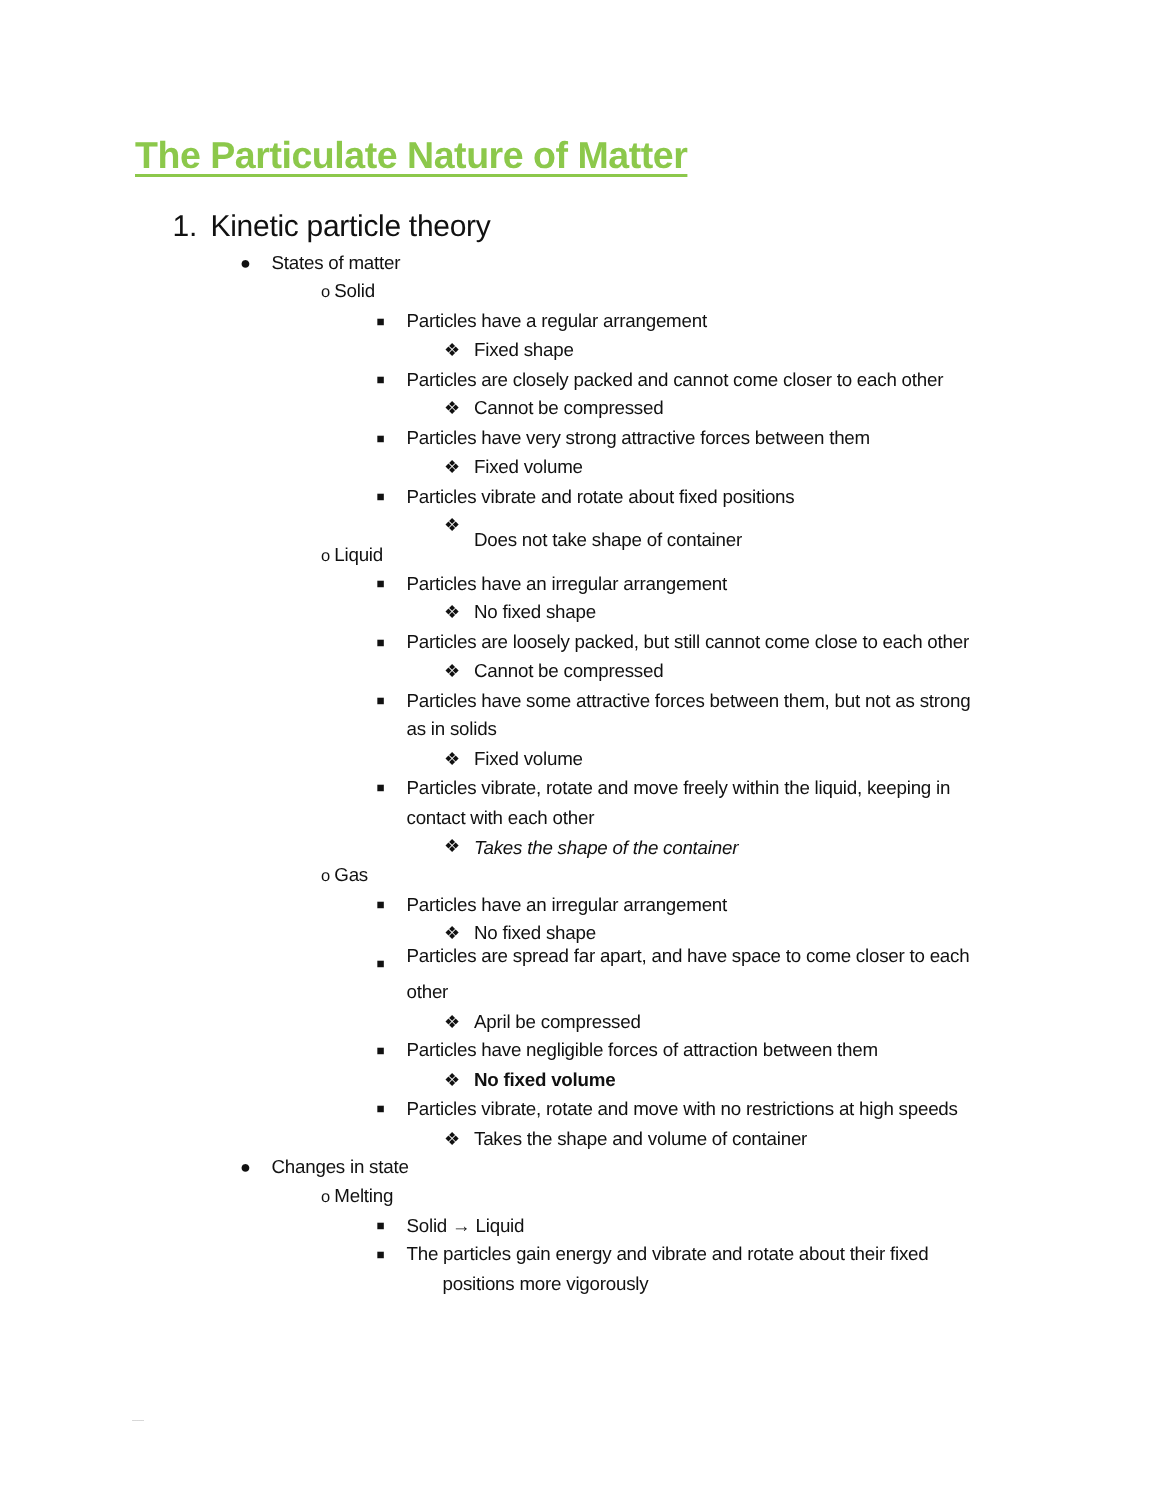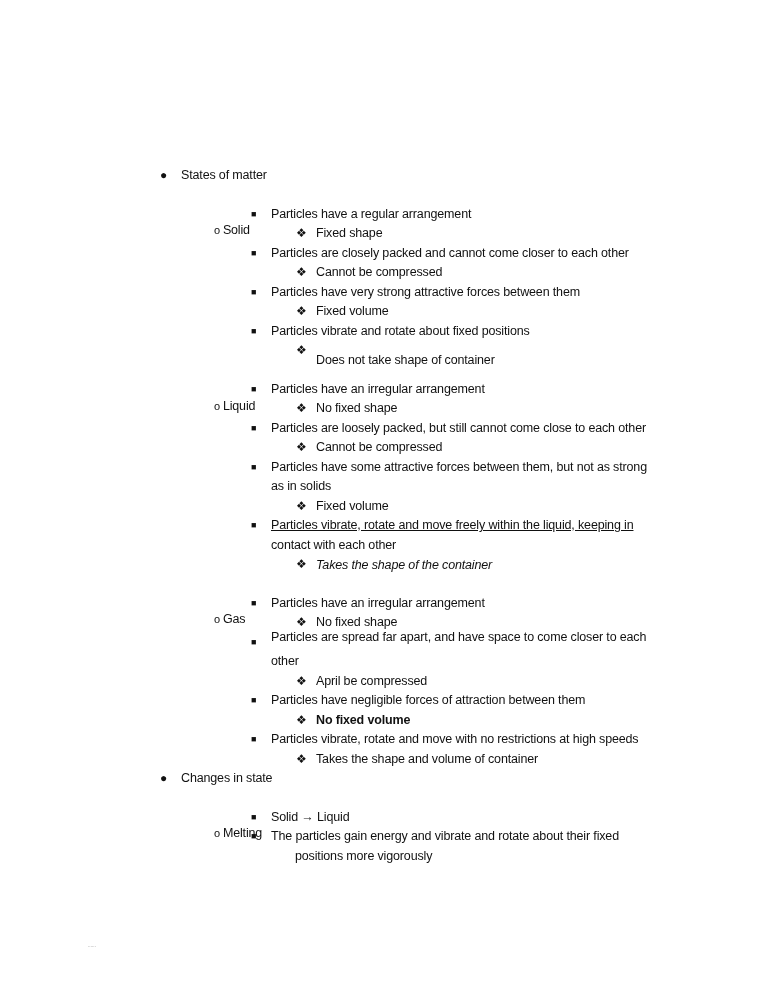--- a/index.html
+++ b/index.html
@@ -19,33 +19,38 @@
     font-size: 20px; font-weight: normal; letter-spacing: -0.2px;
   }
   .h1 .num { display: inline-block; width: 20px; }
   .line {
     position: absolute; font-size: 12.5px; line-height: 16px; white-space: nowrap;
     letter-spacing: -0.15px;
   }
   .bul { position: absolute; font-size: 12px; line-height: 16px; }
   .l1-b { left: 160px; }
   .l1-t { left: 181px; }
-  .l2-t { left: 214px; margin-top: 36px; }
+  .l2-t { left: 214px; }
   .l3-b { left: 251px; font-size: 9px; }
   .l3-t { left: 271px; }
   .l4-b { left: 296px; font-size: 12px; }
   .l4-t { left: 316px; }
   .footer {
     position: absolute; left: 88px; top: 944px; font-size: 4px; color: #555;
   }
 </style>
 </head>
 <body>
 
 <div class="page">
+  <div class="title" style="color: rgb(140, 200, 75);">The Particulate Nature of Matter</div>
+  <div class="h1">
+    <span class="num">1.</span>
+    <span>Kinetic particle theory</span>
+  </div>
   <div id="outline">
       <div class="line l1-t" style="top: 167px;">States of matter</div>
       <div class="bul l1-b" style="top: 167px;">●</div>
       <div class="line l2-t" style="top: 186px;"><span style="font-size: 11px;">o </span><span>Solid</span></div>
       <div class="line l3-t" style="top: 206px;">Particles have  a regular arrangement</div>
       <div class="bul l3-b" style="top: 206px;">■</div>
       <div class="line l4-t" style="top: 225px;">Fixed shape</div>
       <div class="bul l4-b" style="top: 225px;">❖</div>
       <div class="line l3-t" style="top: 245px;">Particles are closely packed and cannot come closer to each other</div>
       <div class="bul l3-b" style="top: 245px;">■</div>
@@ -66,21 +71,21 @@
       <div class="bul l4-b" style="top: 400px;">❖</div>
       <div class="line l3-t" style="top: 420px;">Particles are loosely packed, but still cannot come close to each other</div>
       <div class="bul l3-b" style="top: 420px;">■</div>
       <div class="line l4-t" style="top: 439px;">Cannot be compressed</div>
       <div class="bul l4-b" style="top: 439px;">❖</div>
       <div class="line l3-t" style="top: 459px;">Particles have some attractive forces between them, but not as strong</div>
       <div class="bul l3-b" style="top: 459px;">■</div>
       <div class="line l3-t" style="top: 478px;">as in solids</div>
       <div class="line l4-t" style="top: 498px;">Fixed volume</div>
       <div class="bul l4-b" style="top: 498px;">❖</div>
-      <div class="line l3-t" style="top: 517px; text-decoration: underline;">Particles vibrate, rotate and move freely within the liquid, keeping in</div>
+      <div class="line l3-t" style="top: 517px;">Particles vibrate, rotate and move freely within the liquid, keeping in</div>
       <div class="bul l3-b" style="top: 517px;">■</div>
       <div class="line l3-t" style="top: 537px;">contact with each other</div>
       <div class="line l4-t" style="top: 557px; font-style: italic;">Takes the shape of the container</div>
       <div class="bul l4-b" style="top: 556px;">❖</div>
       <div class="line l2-t" style="top: 575px;"><span style="font-size: 11px;">o </span><span>Gas</span></div>
       <div class="line l3-t" style="top: 595px;">Particles have an irregular arrangement</div>
       <div class="bul l3-b" style="top: 595px;">■</div>
       <div class="line l4-t" style="top: 614px;">No fixed shape</div>
       <div class="bul l4-b" style="top: 614px;">❖</div>
       <div class="line l3-t" style="top: 605px; margin-top: 24px;">Particles are spread far apart, and have space to come closer to each</div>

